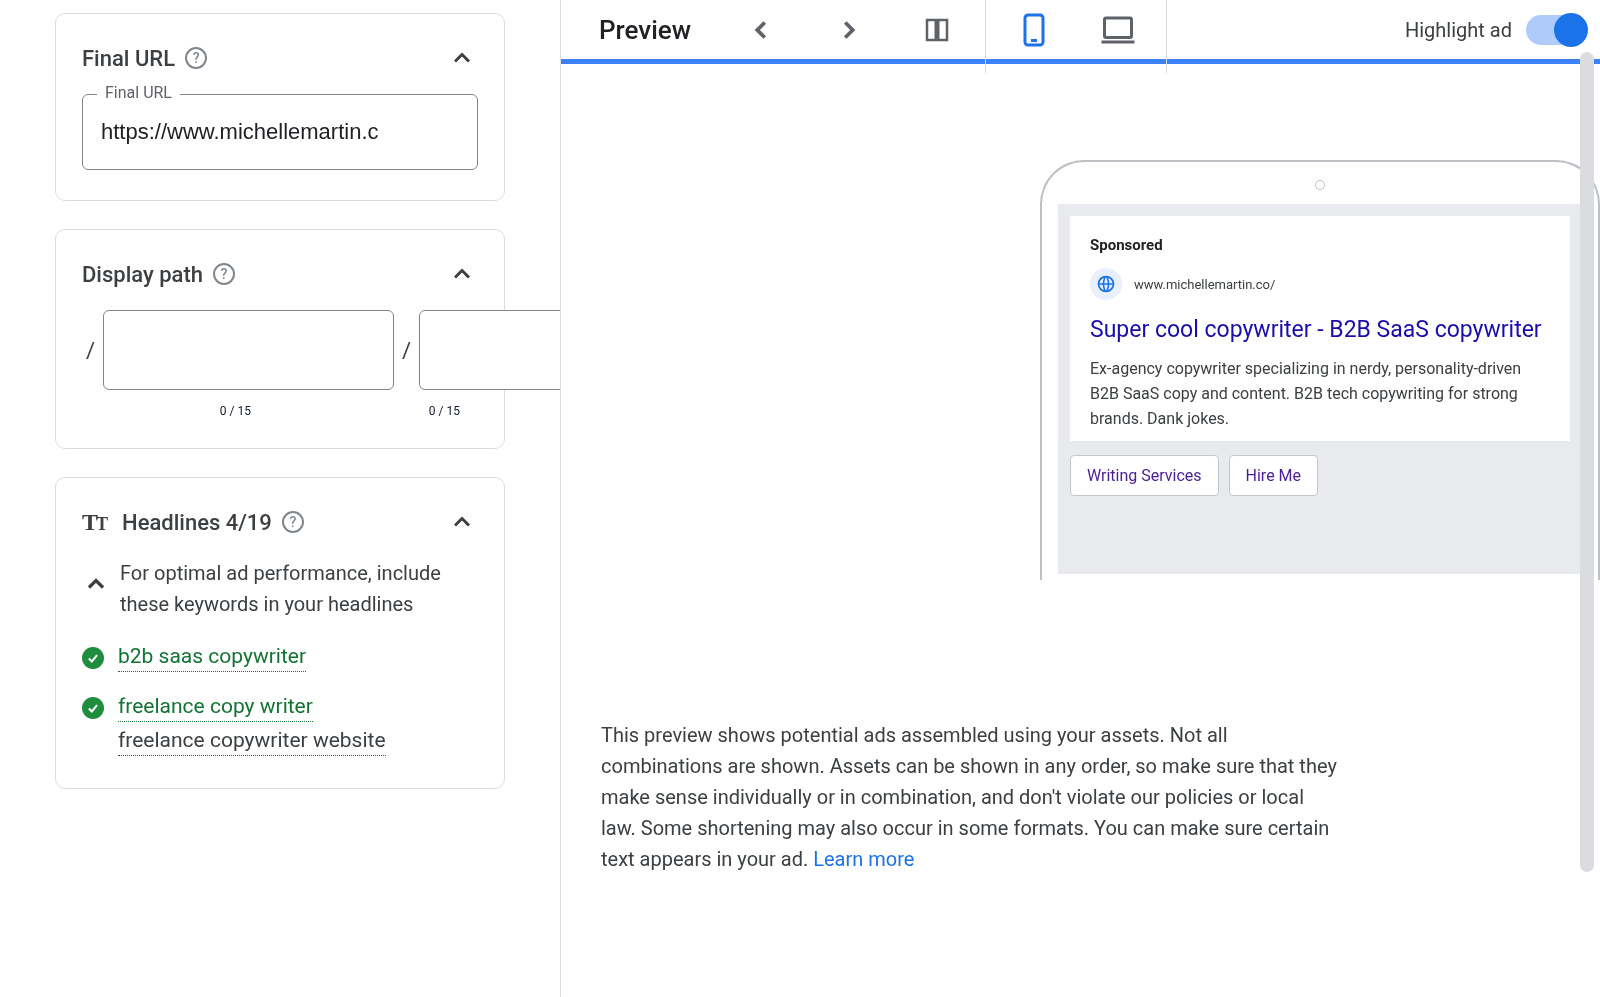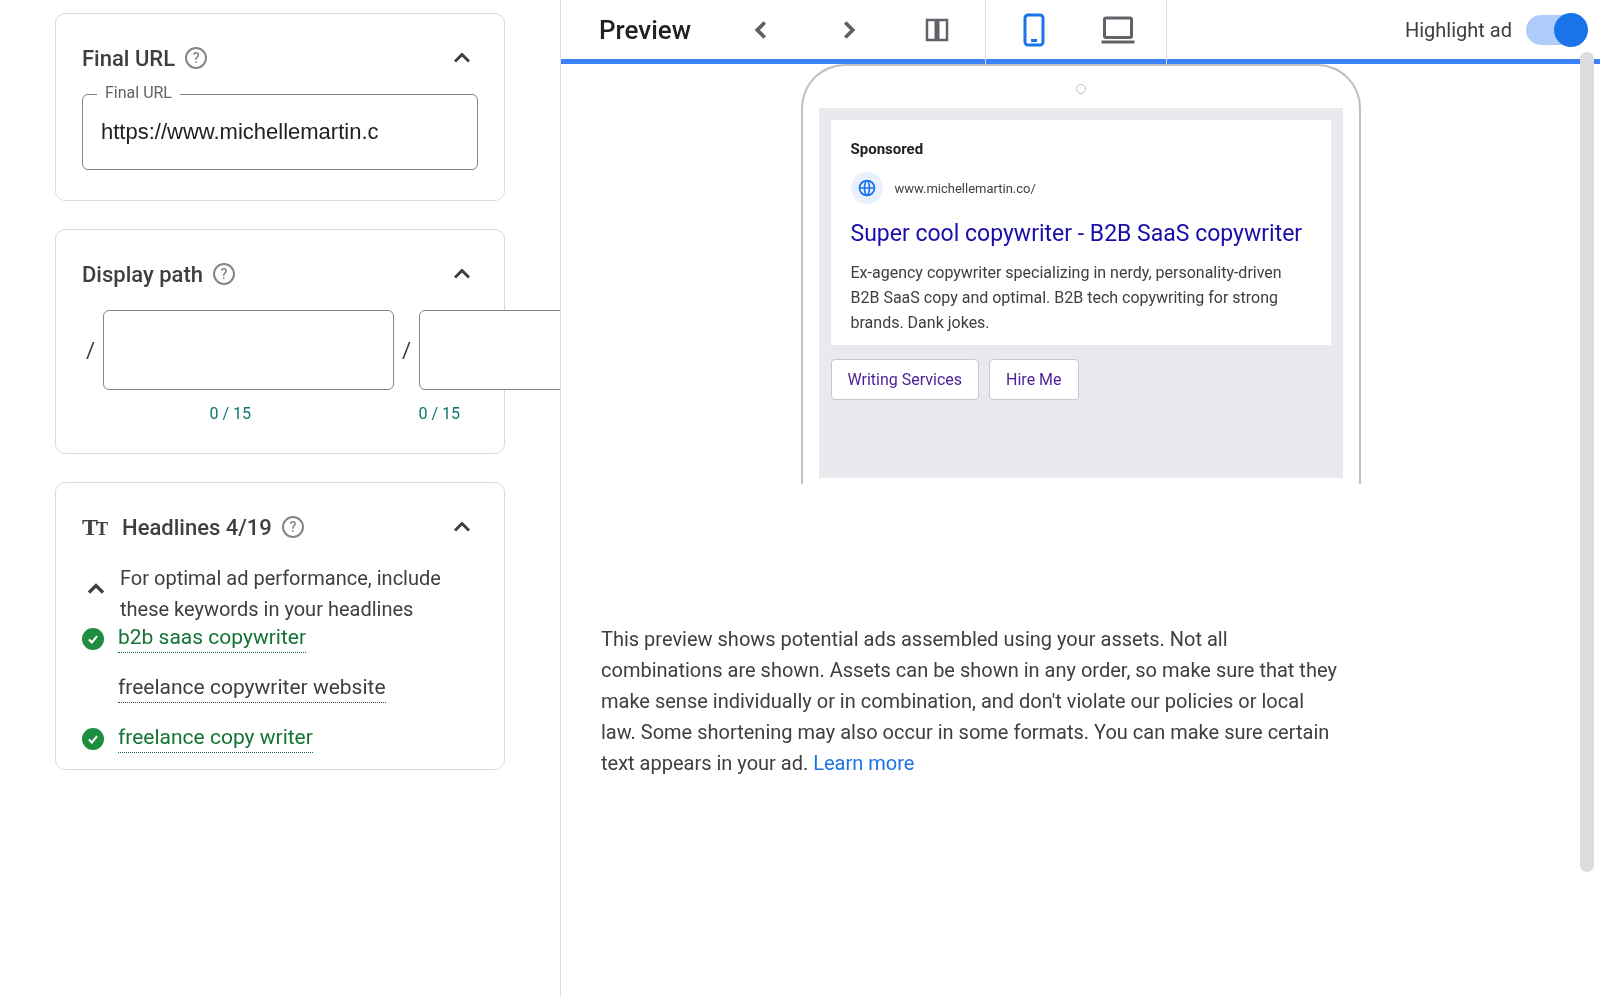--- a/index.html
+++ b/index.html
@@ -132,41 +132,42 @@
       font-size: 20px;
       outline: none;
     }
     .path-counts {
       display: flex;
       margin-top: 14px;
     }
     .path-count {
       flex: 1;
       text-align: right;
-      font-size: 16px;
-      color: #0f766e;
+      font-size: 12px;
+      color: #0f172a;
       padding-right: 18px;
     }
     .path-count:first-child{ padding-right: 40px;}
 
     
     .tt-icon {
       font-family: 'Times New Roman', serif;
       font-weight: 700;
       font-size: 24px;
       color: #3c4043;
       letter-spacing: -2px;
       margin-right: 6px;
     }
     .tt-icon .small-t { font-size: 18px; }
     .keyword-hint-row {
       display: flex;
       gap: 10px;
       align-items: flex-start;
       margin-top: 20px;
+      margin-bottom: 24px;
     }
     .keyword-hint-text {
       font-size: 20px;
       color: #3c4043;
       line-height: 1.55;
     }
     .kw-item {
       display: flex;
       align-items: center;
       gap: 14px;
@@ -266,21 +267,22 @@
       background: #1a73e8;
       border-radius: 50%;
       position: absolute;
       right: -2px;
       top: -2px;
     }
 
     
     .phone-wrap {
       display: flex;
-      justify-content: center;
+      justify-content: flex-end;
+      margin-top: 96px;
     }
     .phone-frame {
       width: 560px;
       height: 420px;
       border: 2px solid #bdc1c6;
       border-bottom: none;
       border-radius: 44px 44px 0 0;
       background: #fff;
       overflow: hidden;
       position: relative;
@@ -457,31 +459,31 @@
       </div>
 
       <div class="kw-item">
         <span class="check-circle">
           <svg viewBox="0 0 24 24" fill="none" stroke="#fff" stroke-width="3.5">
               <polyline points="5 13 10 18 19 7"></polyline>
             </svg>
         </span>
         <span class="kw-text green">b2b saas copywriter</span>
       </div>
-      <div class="kw-item">
-        <span class="check-placeholder"></span>
-        <span class="kw-text gray">freelance copywriter website</span>
-      </div>
       <div class="kw-item" style="margin-bottom:6px;">
         <span class="check-circle">
           <svg viewBox="0 0 24 24" fill="none" stroke="#fff" stroke-width="3.5">
               <polyline points="5 13 10 18 19 7"></polyline>
             </svg>
         </span>
         <span class="kw-text green">freelance copy writer</span>
+      </div>
+      <div class="kw-item">
+        <span class="check-placeholder"></span>
+        <span class="kw-text gray">freelance copywriter website</span>
       </div>
     </div>
 
   </div>
 
   <div class="right-panel">
     <div class="preview-header">
       <span class="preview-title">Preview</span>
       <div class="nav-group">
         <span class="icon-btn">
@@ -533,21 +535,21 @@
             <div class="sponsored">Sponsored</div>
             <div class="ad-url-row">
               <span class="globe-circle">
                 <svg viewBox="0 0 24 24">
                     <path d="M12 2a10 10 0 1 0 0 20 10 10 0 0 0 0-20zm7.9 9H16c-.1-2.4-.7-4.6-1.6-6.3A8 8 0 0 1 19.9 11zM12 4c1 1.4 1.8 3.9 2 7h-4c.2-3.1 1-5.6 2-7zM4.1 13H8c.1 2.4.7 4.6 1.6 6.3A8 8 0 0 1 4.1 13zm0-2A8 8 0 0 1 9.6 4.7C8.7 6.4 8.1 8.6 8 11H4.1zM12 20c-1-1.4-1.8-3.9-2-7h4c-.2 3.1-1 5.6-2 7zm2.4-.7c.9-1.7 1.5-3.9 1.6-6.3h3.9a8 8 0 0 1-5.5 6.3z"></path>
                   </svg>
               </span>
               <span class="ad-display-url">www.michellemartin.co/</span>
             </div>
             <div class="ad-headline">Super cool copywriter - B2B SaaS copywriter</div>
-            <div class="ad-desc">Ex-agency copywriter specializing in nerdy, personality-driven B2B SaaS copy and optimal. B2B tech copywriting for strong brands. Dank jokes.</div>
+            <div class="ad-desc">Ex-agency copywriter specializing in nerdy, personality-driven B2B SaaS copy and content. B2B tech copywriting for strong brands. Dank jokes.</div>
           </div>
           <div class="sitelinks">
             <span class="sitelink">Writing Services</span>
             <span class="sitelink">Hire Me</span>
           </div>
         </div>
       </div>
     </div>
 
     <div class="preview-note">

